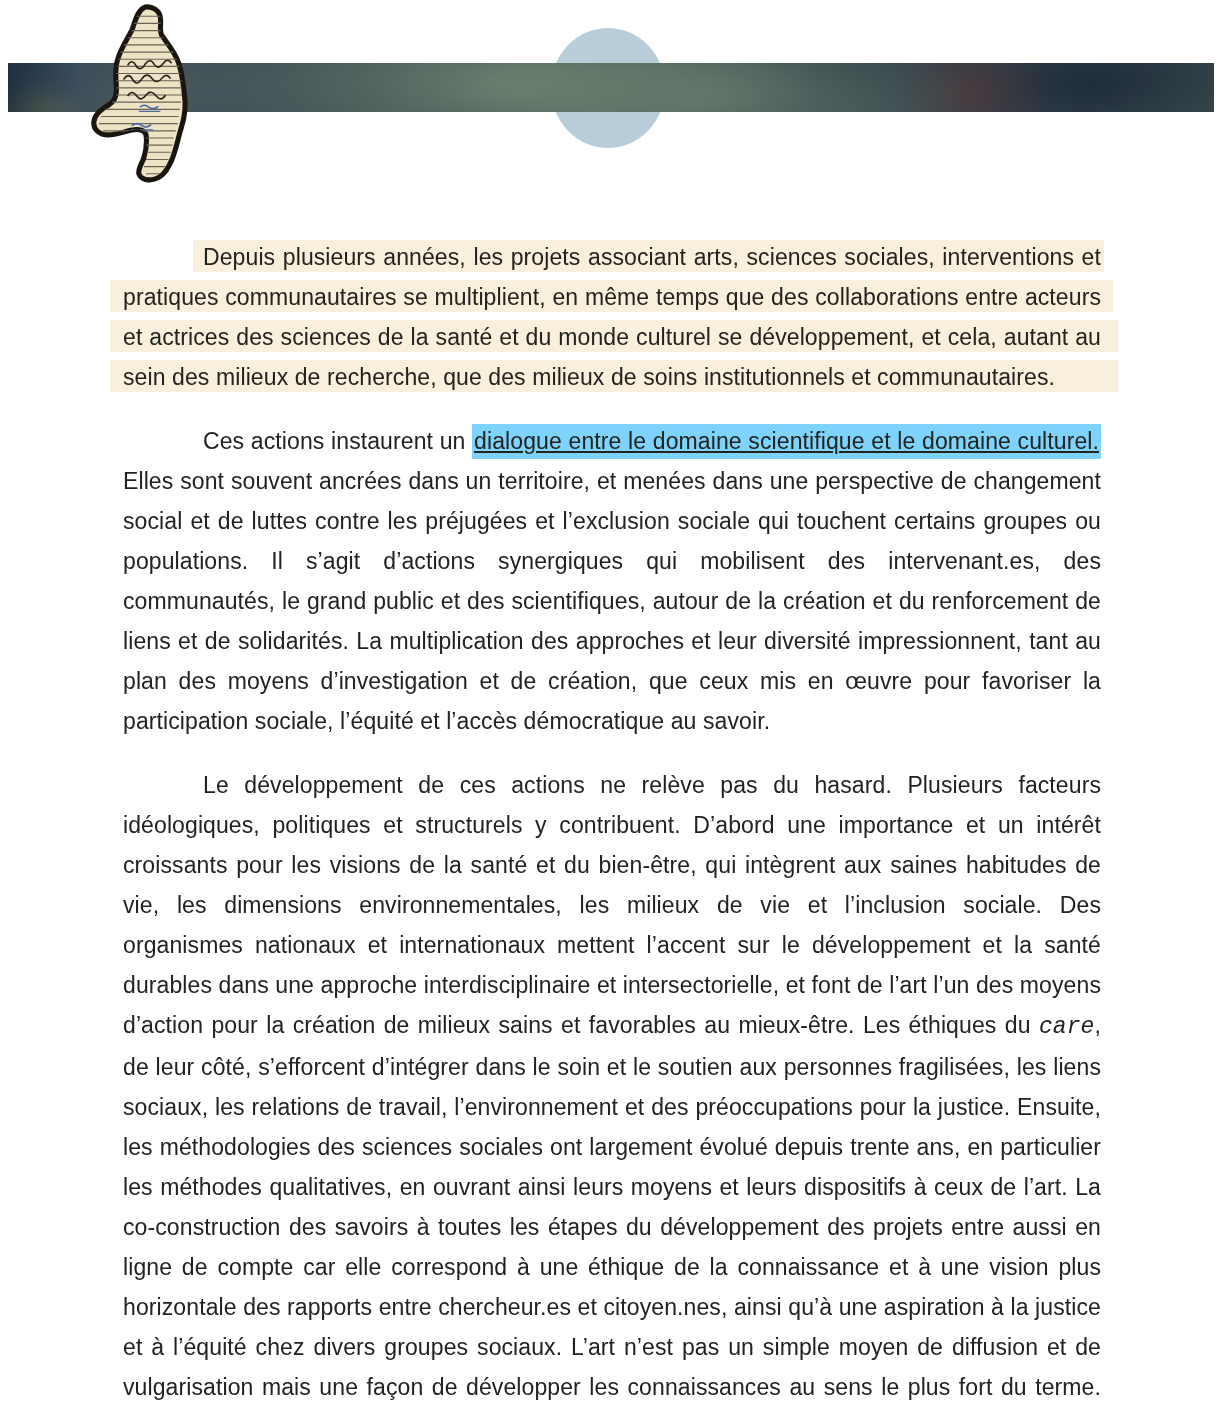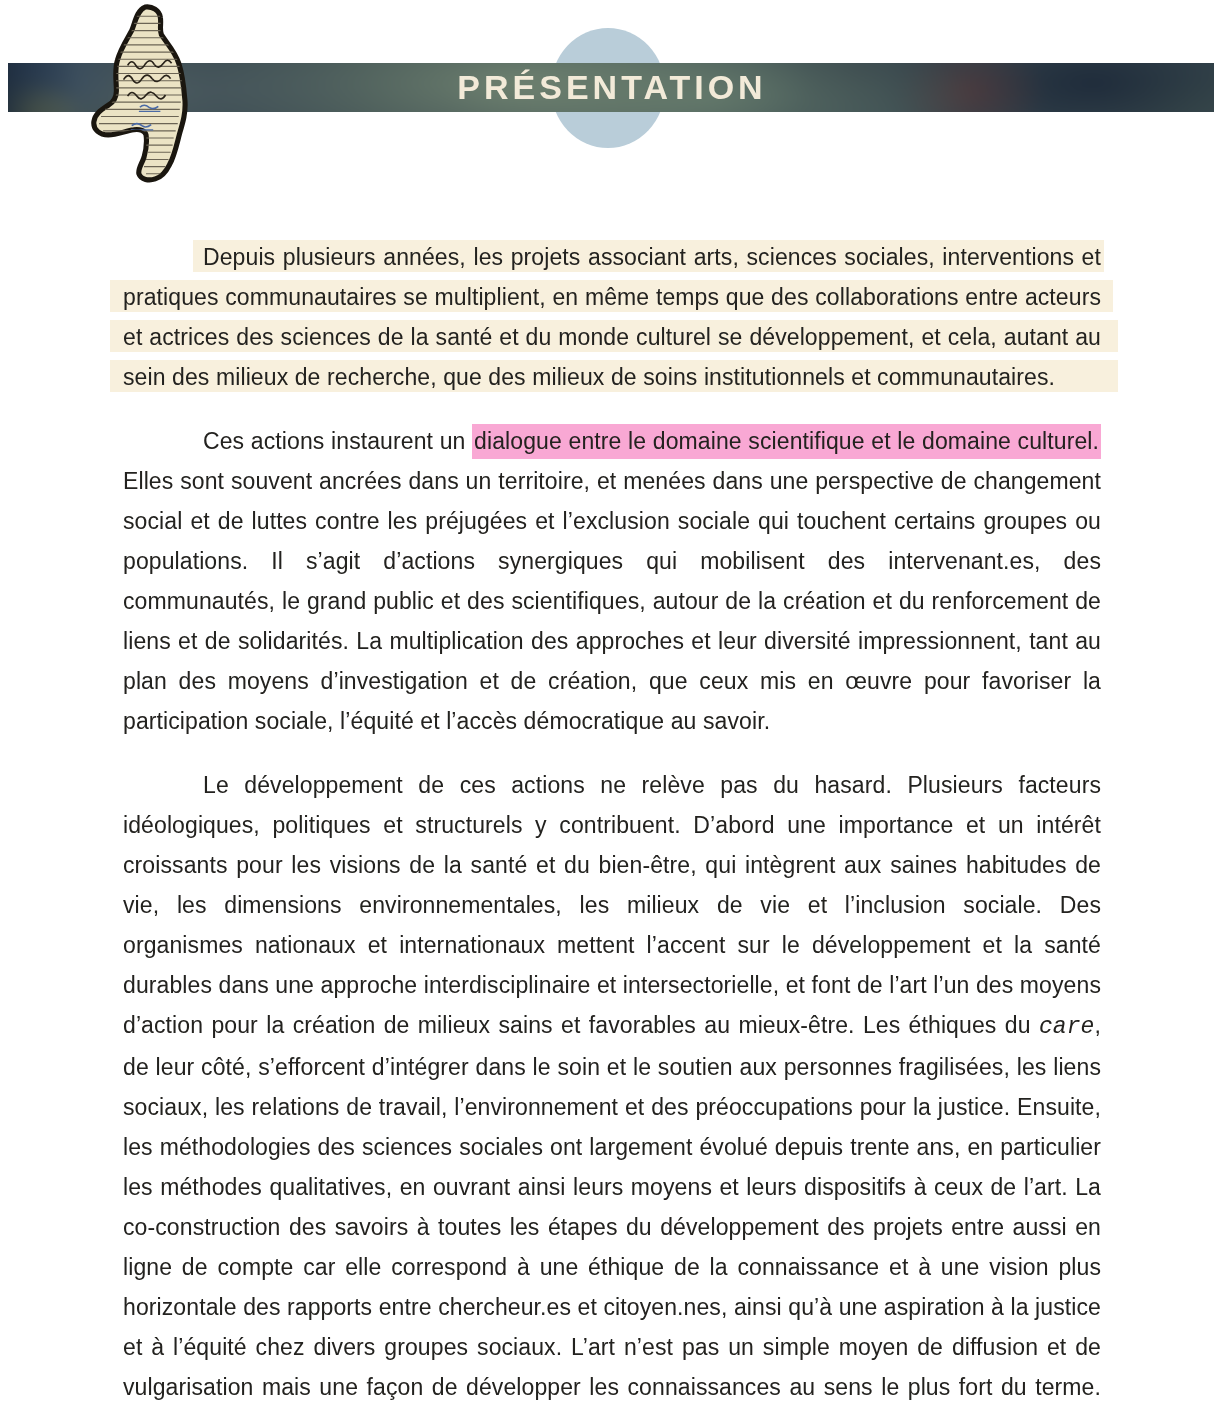--- a/index.html
+++ b/index.html
@@ -54,33 +54,32 @@
   .body-col p{margin:0 0 24px 0;text-indent:80px;}
   .p1{position:relative;}
   .p1 .stripe{
     position:absolute;height:32px;background:#f8f0dd;z-index:0;
   }
   .stripe.s1{top:3px;left:70px;right:-3px;}
   .stripe.s2{top:43px;left:-13px;right:-12px;}
   .stripe.s3{top:83px;left:-13px;right:-17px;}
   .stripe.s4{top:123px;left:-13px;right:-17px;}
   .text-layer{position:relative;z-index:1;}
-  .hl-inline{background:#f9a8d4;padding:4px 2px 5px 2px;}
+  .hl-inline{background:#7dd3fc;padding:4px 2px 5px 2px;text-decoration:underline;}
   .it{font-style:italic;font-family:Liberation Mono, monospace;}
 </style>
 </head>
 <body>
 
 <div id="page">
 
   <div class="circle"></div>
   <div class="band">
     <div class="band-photo"></div>
   </div>
-  <div class="band-title">PRÉSENTATION</div>
 
   <div class="figure-wrap">
     <svg width="116" height="180" viewBox="0 0 112 176" xmlns="http://www.w3.org/2000/svg">
       <defs>
         <clipPath id="figclip">
           <path d="M57 3 C64 2 71 6 72 13 C73 19 71 25 73 30 C78 38 86 46 90 58 C94 70 95 82 96 94 C97 106 94 116 91 126 C88 137 86 148 81 157 C78 163 74 169 67 171 C61 173 53 172 51 166 C50 161 54 156 56 150 C58 143 59 135 58 128 C57 124 52 122 46 123 C38 124 30 128 21 128 C13 128 6 123 7 115 C8 107 15 103 21 99 C26 96 29 91 29 85 C29 75 27 65 30 55 C33 44 39 35 44 26 C47 19 49 6 57 3 Z"></path>
         </clipPath>
       </defs>
       <path d="M57 3 C64 2 71 6 72 13 C73 19 71 25 73 30 C78 38 86 46 90 58 C94 70 95 82 96 94 C97 106 94 116 91 126 C88 137 86 148 81 157 C78 163 74 169 67 171 C61 173 53 172 51 166 C50 161 54 156 56 150 C58 143 59 135 58 128 C57 124 52 122 46 123 C38 124 30 128 21 128 C13 128 6 123 7 115 C8 107 15 103 21 99 C26 96 29 91 29 85 C29 75 27 65 30 55 C33 44 39 35 44 26 C47 19 49 6 57 3 Z" fill="#ebe3c4" stroke="#1a160f" stroke-width="5" stroke-linejoin="round"></path>
       <g clip-path="url(#figclip)">

